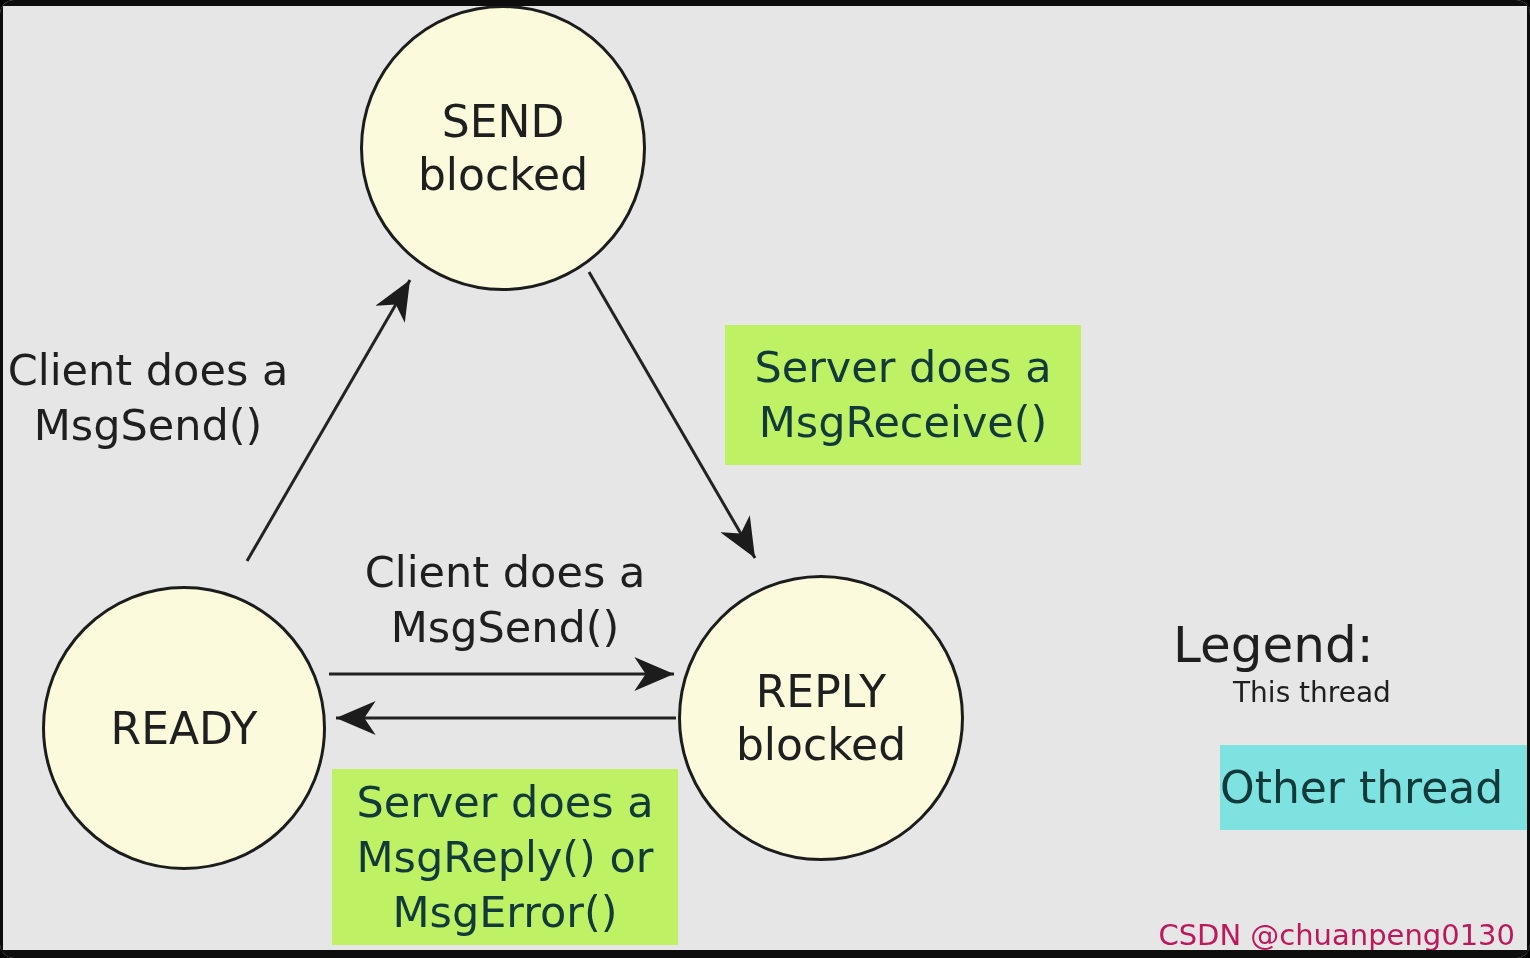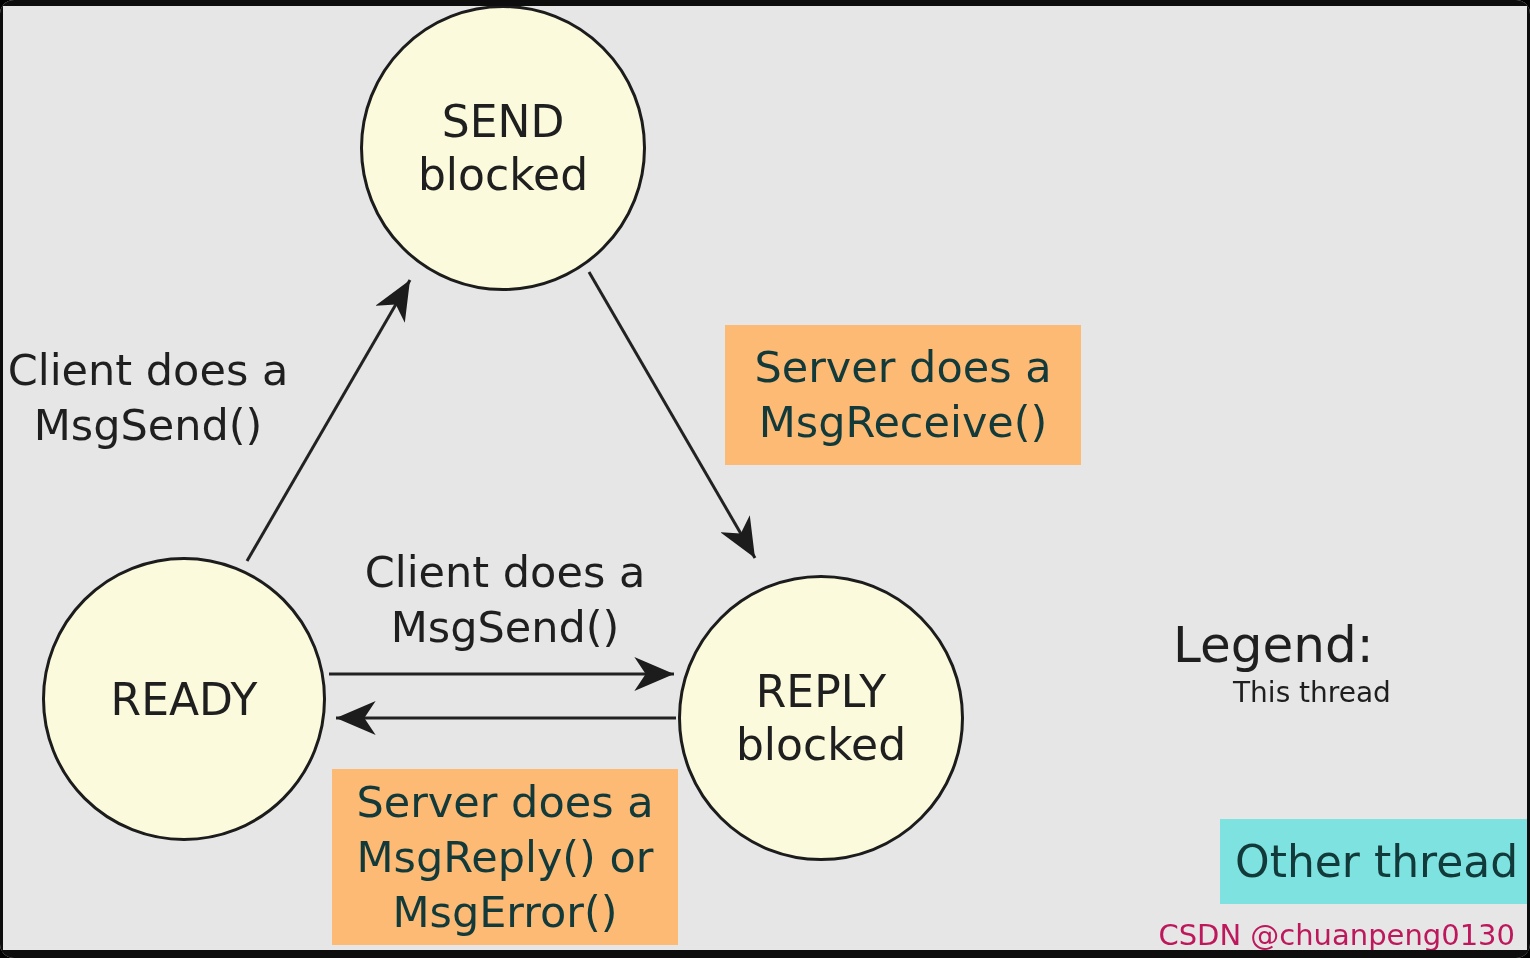--- a/index.html
+++ b/index.html
@@ -36,21 +36,21 @@
     align-items: center;
     justify-content: center;
     text-align: center;
     white-space: pre-line;
     font-size: 44px;
     line-height: 53px;
     z-index: 2;
     box-sizing: border-box;
   }
   .state-send  { left: 360px; top: 5px;   width: 286px; height: 286px; }
-  .state-ready { left: 42px;  top: 557px; width: 284px; height: 284px; }
+  .state-ready { left: 42px;  top: 586px; width: 284px; height: 284px; }
   .state-reply { left: 678px; top: 575px; width: 286px; height: 286px; }
 
   .arrows {
     position: absolute;
     left: 0; top: 0;
     width: 1530px; height: 958px;
     z-index: 4;
     pointer-events: none;
   }
 
@@ -61,21 +61,21 @@
     font-size: 43px;
     line-height: 55px;
     color: #1f1f1f;
     z-index: 3;
   }
   .label-upper-left  { left: -4px;  top: 343px; width: 304px; }
   .label-middle      { left: 350px; top: 545px; width: 310px; }
 
   .highlight-box {
     position: absolute;
-    background: #fdba74;
+    background: #bef264;
     display: flex;
     align-items: center;
     justify-content: center;
     text-align: center;
     white-space: pre-line;
     font-size: 43px;
     line-height: 55px;
     color: #123a3a;
     z-index: 3;
   }
@@ -91,27 +91,26 @@
   }
   .legend-this {
     position: absolute;
     left: 1233px; top: 676px;
     font-size: 28px;
     color: #1f1f1f;
     z-index: 3;
   }
   .legend-other {
     position: absolute;
-    left: 1220px; top: 819px;
+    left: 1220px; top: 745px;
     width: 308px; height: 85px;
     background: #7ee3e0;
     display: flex;
     align-items: center;
     justify-content: flex-start;
-    padding-left: 15px;
     box-sizing: border-box;
     font-size: 44px;
     color: #123a3a;
     z-index: 3;
   }
   .watermark {
     position: absolute;
     right: 15px; top: 918px;
     font-size: 29px;
     color: #be185d;

